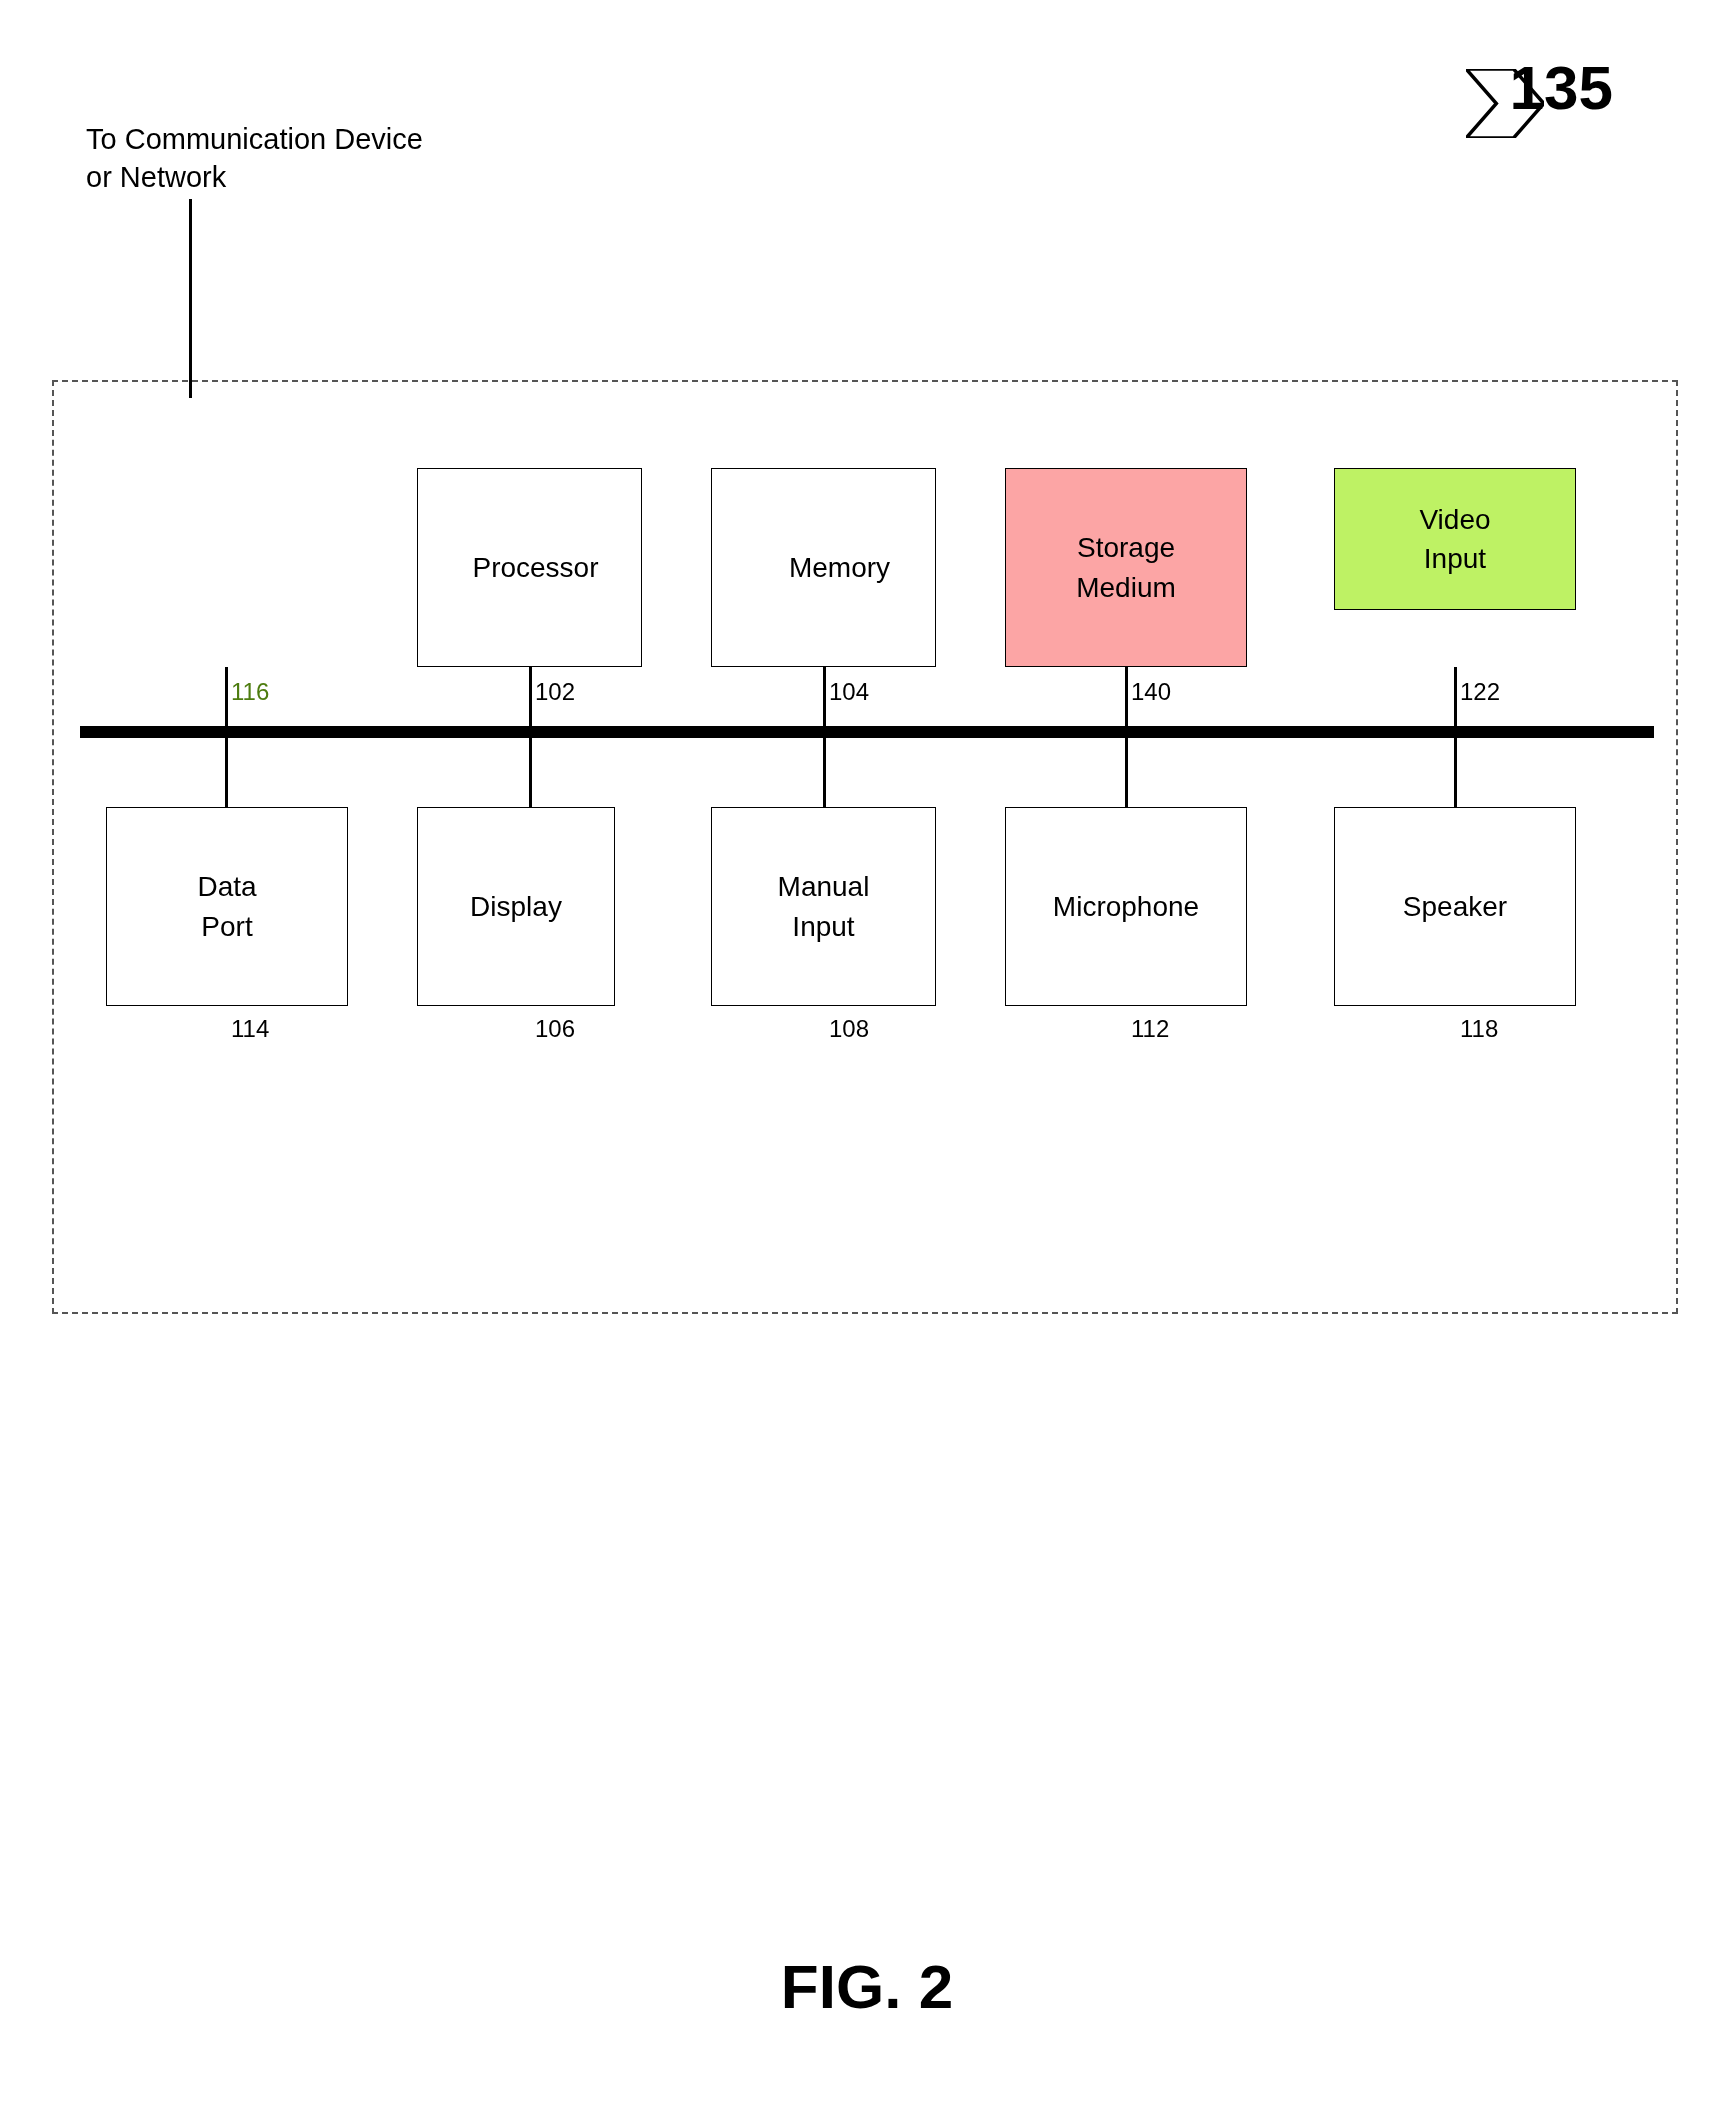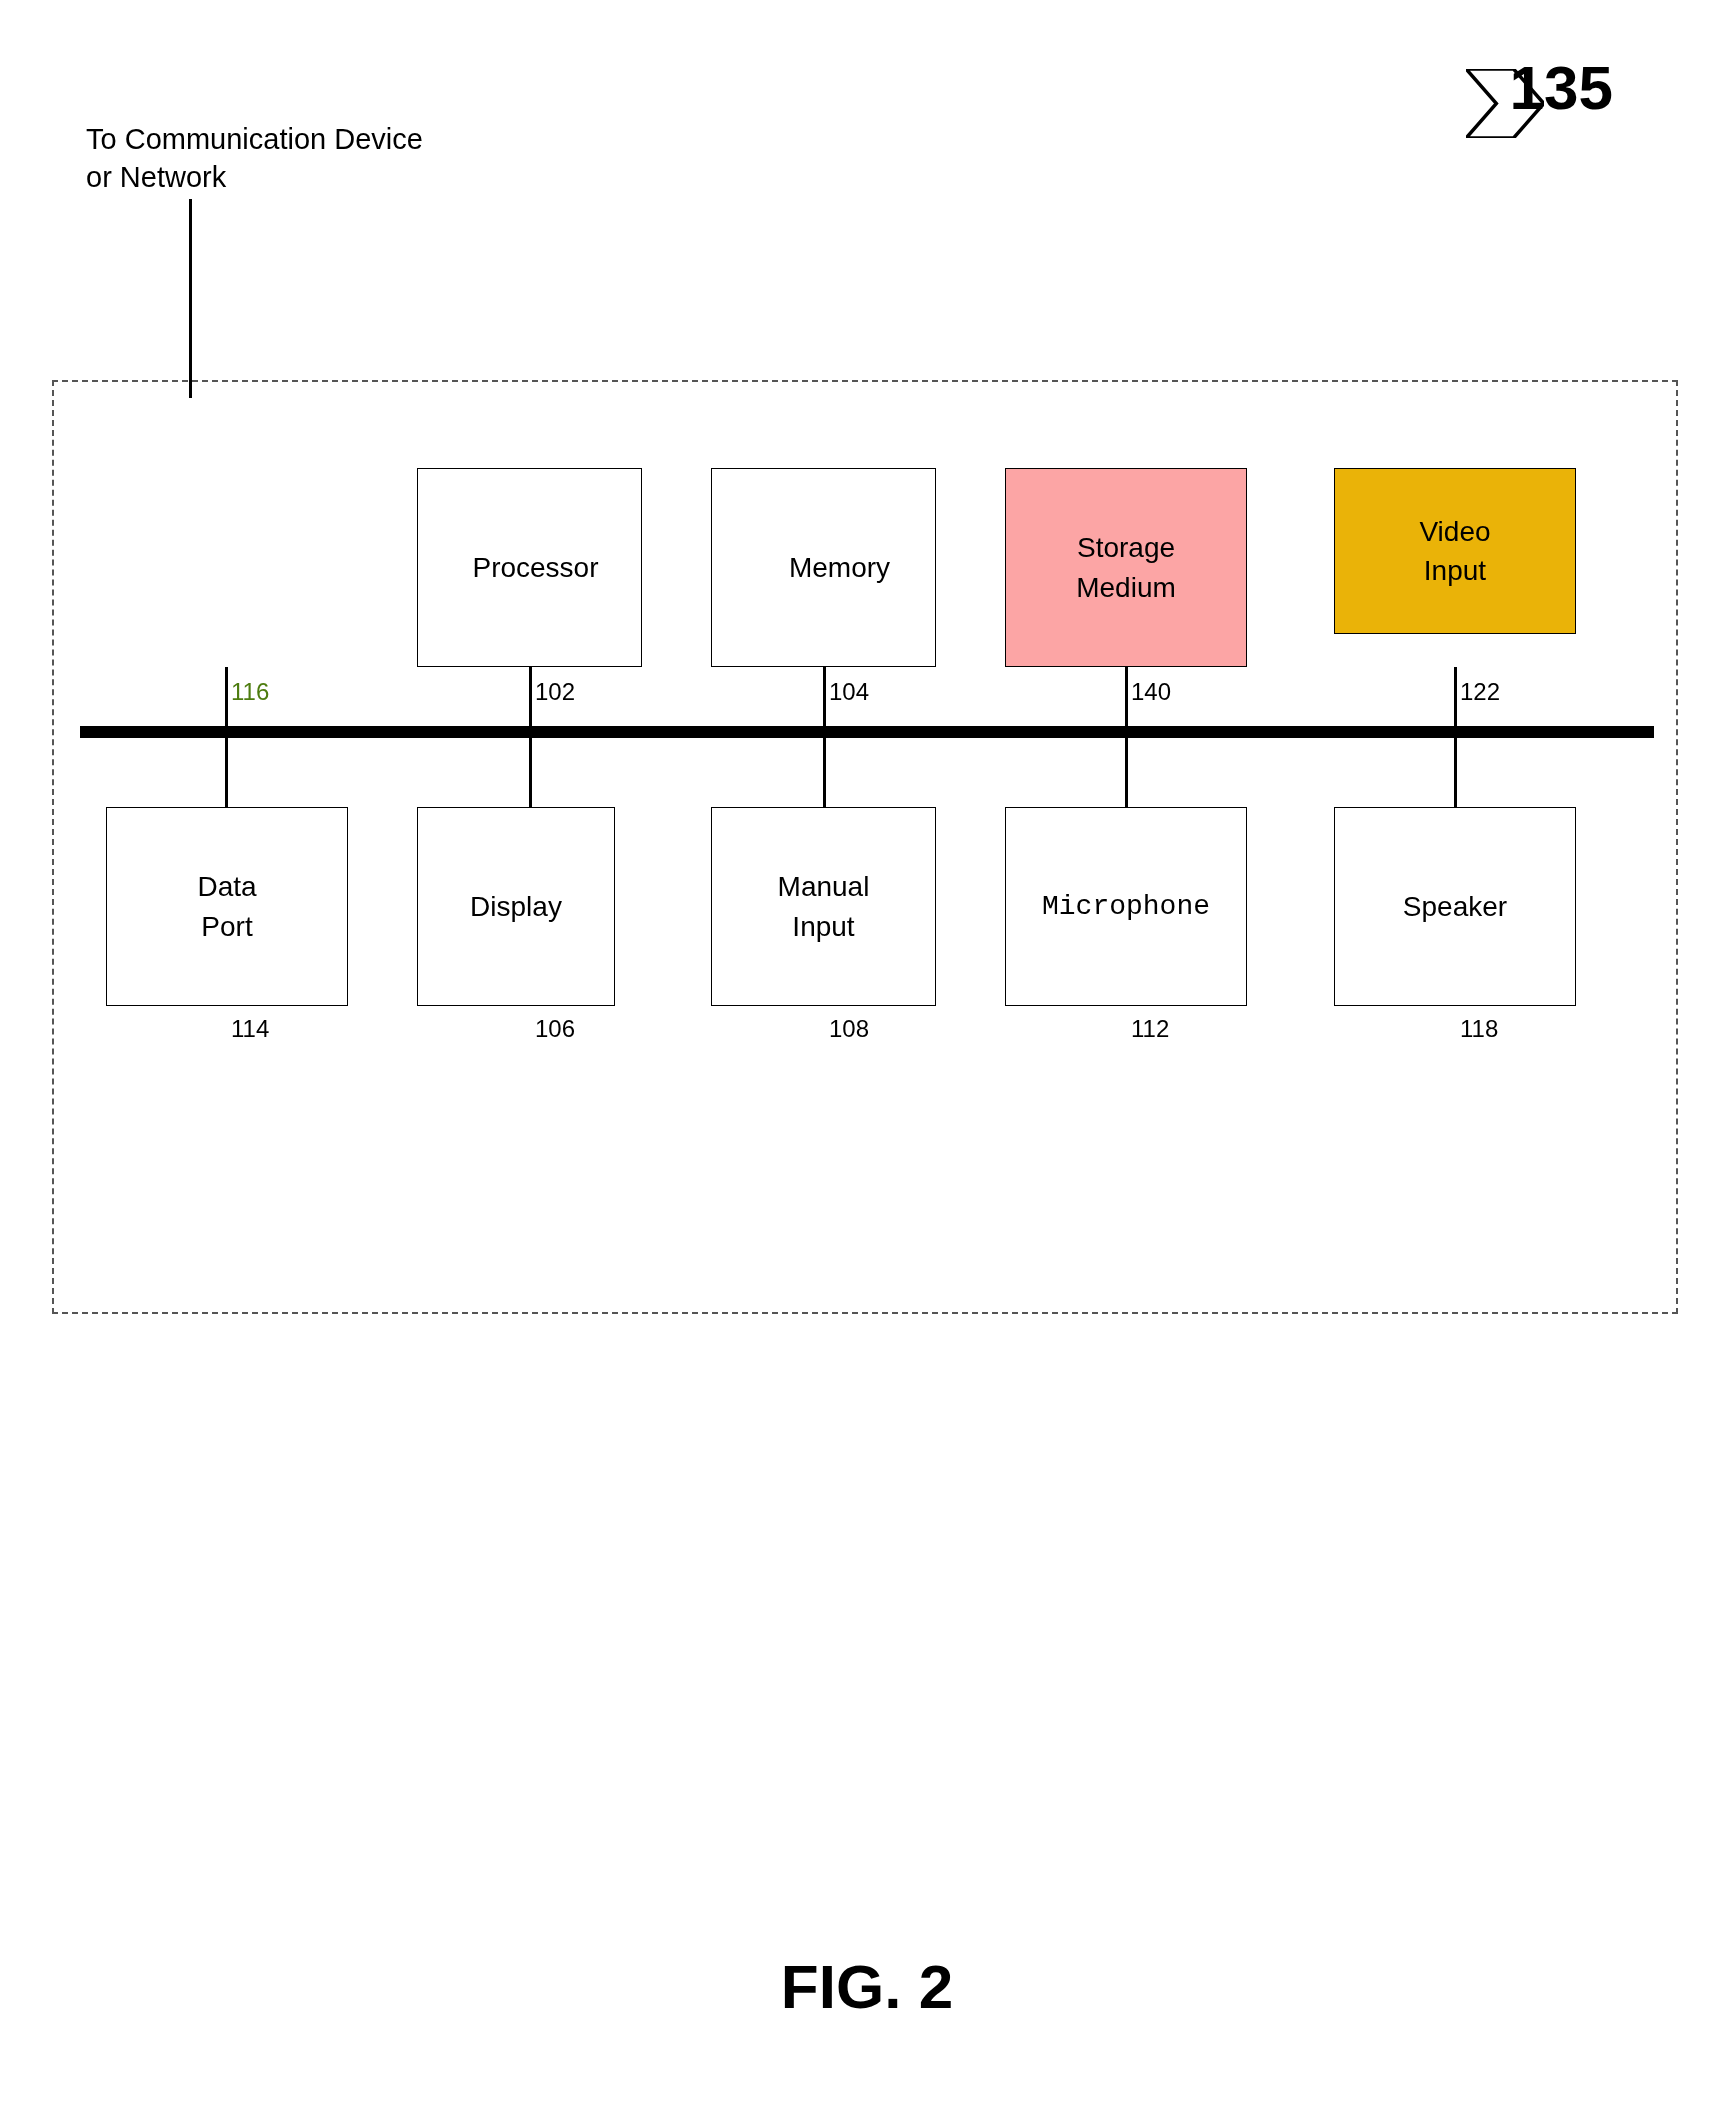--- a/index.html
+++ b/index.html
@@ -87,21 +87,21 @@
 
 <div class="dashed-box">
 
 
   <div style="position:absolute; top:86px; left:363px; width:225px; height:199px; border:1.7px solid #000; background:#fff; display:flex; align-items:center; justify-content:center; text-align:center; font-size:28px; line-height:1.4;padding-left:12px;">Processor</div>
 
   <div style="position:absolute; top:86px; left:657px; width:225px; height:199px; border:1.7px solid #000; background:#fff; display:flex; align-items:center; justify-content:center; text-align:center; font-size:28px; line-height:1.4;padding-left:32px;">Memory</div>
 
   <div style="position:absolute; top:86px; left:951px; width:242px; height:199px; border:1.7px solid #000; background:#fca5a5; display:flex; align-items:center; justify-content:center; text-align:center; font-size:28px; line-height:1.4;">Storage<br>Medium</div>
 
-  <div style="position:absolute; top:86px; left:1280px; width:242px; height:166px; border:1.7px solid #000; background:#eab308; display:flex; align-items:center; justify-content:center; text-align:center; font-size:28px; line-height:1.4;">Video<br>Input</div>
+  <div style="position:absolute; top:86px; left:1280px; width:242px; height:142px; border:1.7px solid #000; background:#bef264; display:flex; align-items:center; justify-content:center; text-align:center; font-size:28px; line-height:1.4;">Video<br>Input</div>
 
   <div style="position:absolute; top:285px; left:171px; width:2.6px; height:65px; background:#000;"></div>
 
   <div style="position:absolute; top:285px; left:475px; width:2.6px; height:65px; background:#000;"></div>
 
   <div style="position:absolute; top:285px; left:769px; width:2.6px; height:65px; background:#000;"></div>
 
   <div style="position:absolute; top:285px; left:1071px; width:2.6px; height:65px; background:#000;"></div>
 
   <div style="position:absolute; top:285px; left:1400px; width:2.6px; height:65px; background:#000;"></div>
@@ -117,21 +117,21 @@
   <div style="position:absolute; top:356px; left:1071px; width:2.6px; height:69px; background:#000;"></div>
 
   <div style="position:absolute; top:356px; left:1400px; width:2.6px; height:69px; background:#000;"></div>
 
   <div style="position:absolute; top:425px; left:52px; width:242px; height:199px; border:1.7px solid #000; background:#fff; display:flex; align-items:center; justify-content:center; text-align:center; font-size:28px; line-height:1.4;">Data<br>Port</div>
 
   <div style="position:absolute; top:425px; left:363px; width:198px; height:199px; border:1.7px solid #000; background:#fff; display:flex; align-items:center; justify-content:center; text-align:center; font-size:28px; line-height:1.4;">Display</div>
 
   <div style="position:absolute; top:425px; left:657px; width:225px; height:199px; border:1.7px solid #000; background:#fff; display:flex; align-items:center; justify-content:center; text-align:center; font-size:28px; line-height:1.4;">Manual<br>Input</div>
 
-  <div style="position:absolute; top:425px; left:951px; width:242px; height:199px; border:1.7px solid #000; background:#fff; display:flex; align-items:center; justify-content:center; text-align:center; font-size:28px; line-height:1.4;font-family:Liberation Mono, monospace;">Microphone</div>
+  <div style="position:absolute; top:425px; left:951px; width:242px; height:199px; border:1.7px solid #000; background:#fff; display:flex; align-items:center; justify-content:center; text-align:center; font-size:28px; line-height:1.4;">Microphone</div>
 
   <div style="position:absolute; top:425px; left:1280px; width:242px; height:199px; border:1.7px solid #000; background:#fff; display:flex; align-items:center; justify-content:center; text-align:center; font-size:28px; line-height:1.4;">Speaker</div>
 
   <div style="position:absolute; top:296px; left:177px; font-size:24px; color:#4d7c0f;">116</div>
   <div style="position:absolute; top:296px; left:481px; font-size:24px; color:#000;">102</div>
   <div style="position:absolute; top:296px; left:775px; font-size:24px; color:#000;">104</div>
   <div style="position:absolute; top:296px; left:1077px; font-size:24px; color:#000;">140</div>
   <div style="position:absolute; top:296px; left:1406px; font-size:24px; color:#000;">122</div>
 
   <div style="position:absolute; top:633px; left:177px; font-size:24px; color:#000;">114</div>

